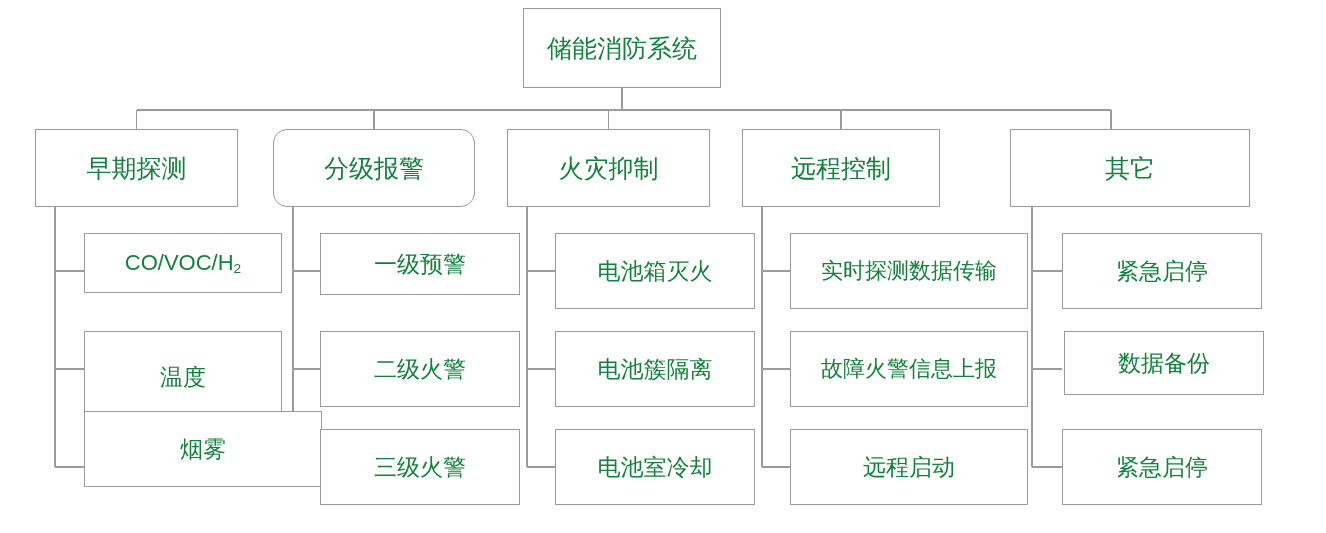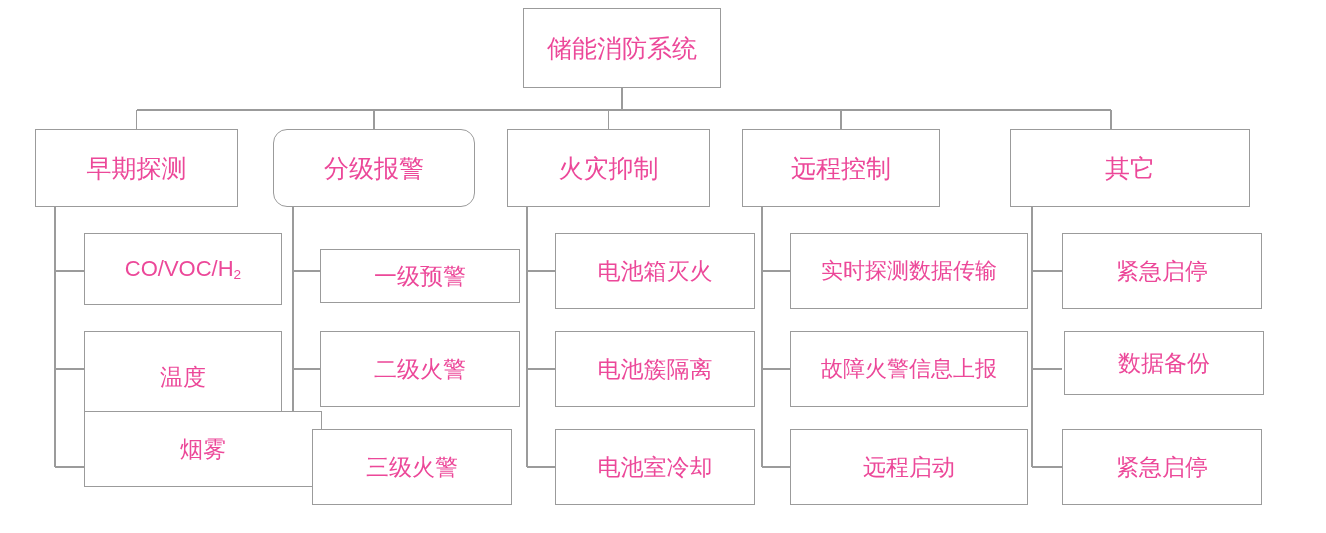--- a/index.html
+++ b/index.html
@@ -28,21 +28,21 @@
   }
   .node {
     position: absolute;
     box-sizing: border-box;
     border: 1.6px solid #9b9b9b;
     background: #ffffff;
     display: flex;
     align-items: center;
     justify-content: center;
     text-align: center;
-    color: #ec4899;
+    color: #15803d;
     line-height: 1.15;
     white-space: nowrap;
   }
   .node-root {
     font-size: 25px;
   }
   .node-l2 {
     font-size: 25px;
   }
   .node-leaf {
@@ -93,39 +93,39 @@
       <line x1="1032" y1="369" x2="1062" y2="369" stroke="#9b9b9b" stroke-width="1.6" shape-rendering="crispEdges"></line>
       <line x1="1032" y1="467" x2="1062" y2="467" stroke="#9b9b9b" stroke-width="1.6" shape-rendering="crispEdges"></line>
     </svg>
   <div id="nodes">
       <div class="node node-root" style="left: 523px; top: 8px; width: 198px; height: 80px;">
         <span class="label">储能消防系统</span>
       </div>
       <div class="node node-l2" style="left: 35px; top: 129px; width: 203px; height: 78px;">
         <span class="label">早期探测</span>
       </div>
-      <div class="node node-leaf compact" style="left: 84px; top: 233px; width: 198px; height: 72px;">
+      <div class="node node-leaf compact" style="left: 84px; top: 233px; width: 198px; height: 60px;">
         <span class="label">CO/VOC/H<sub>2</sub></span>
       </div>
       <div class="node node-leaf" style="left: 84px; top: 331px; width: 198px; height: 92px;">
         <span class="label">温度</span>
       </div>
       <div class="node node-leaf" style="left: 84px; top: 411px; width: 238px; height: 76px;">
         <span class="label">烟雾</span>
       </div>
       <div class="node node-l2" style="left: 273px; top: 129px; width: 202px; height: 78px; border-radius: 14px;">
         <span class="label">分级报警</span>
       </div>
-      <div class="node node-leaf" style="left: 320px; top: 249px; width: 200px; height: 54px; text-align: right;">
+      <div class="node node-leaf" style="left: 320px; top: 233px; width: 200px; height: 62px; text-align: right;">
         <span class="label">一级预警</span>
       </div>
       <div class="node node-leaf" style="left: 320px; top: 331px; width: 200px; height: 76px;">
         <span class="label">二级火警</span>
       </div>
-      <div class="node node-leaf" style="left: 312px; top: 429px; width: 200px; height: 76px;">
+      <div class="node node-leaf" style="left: 320px; top: 429px; width: 200px; height: 76px;">
         <span class="label">三级火警</span>
       </div>
       <div class="node node-l2" style="left: 507px; top: 129px; width: 203px; height: 78px;">
         <span class="label">火灾抑制</span>
       </div>
       <div class="node node-leaf" style="left: 555px; top: 233px; width: 200px; height: 76px; align-items: center;">
         <span class="label">电池箱灭火</span>
       </div>
       <div class="node node-leaf" style="left: 555px; top: 331px; width: 200px; height: 76px;">
         <span class="label">电池簇隔离</span>

